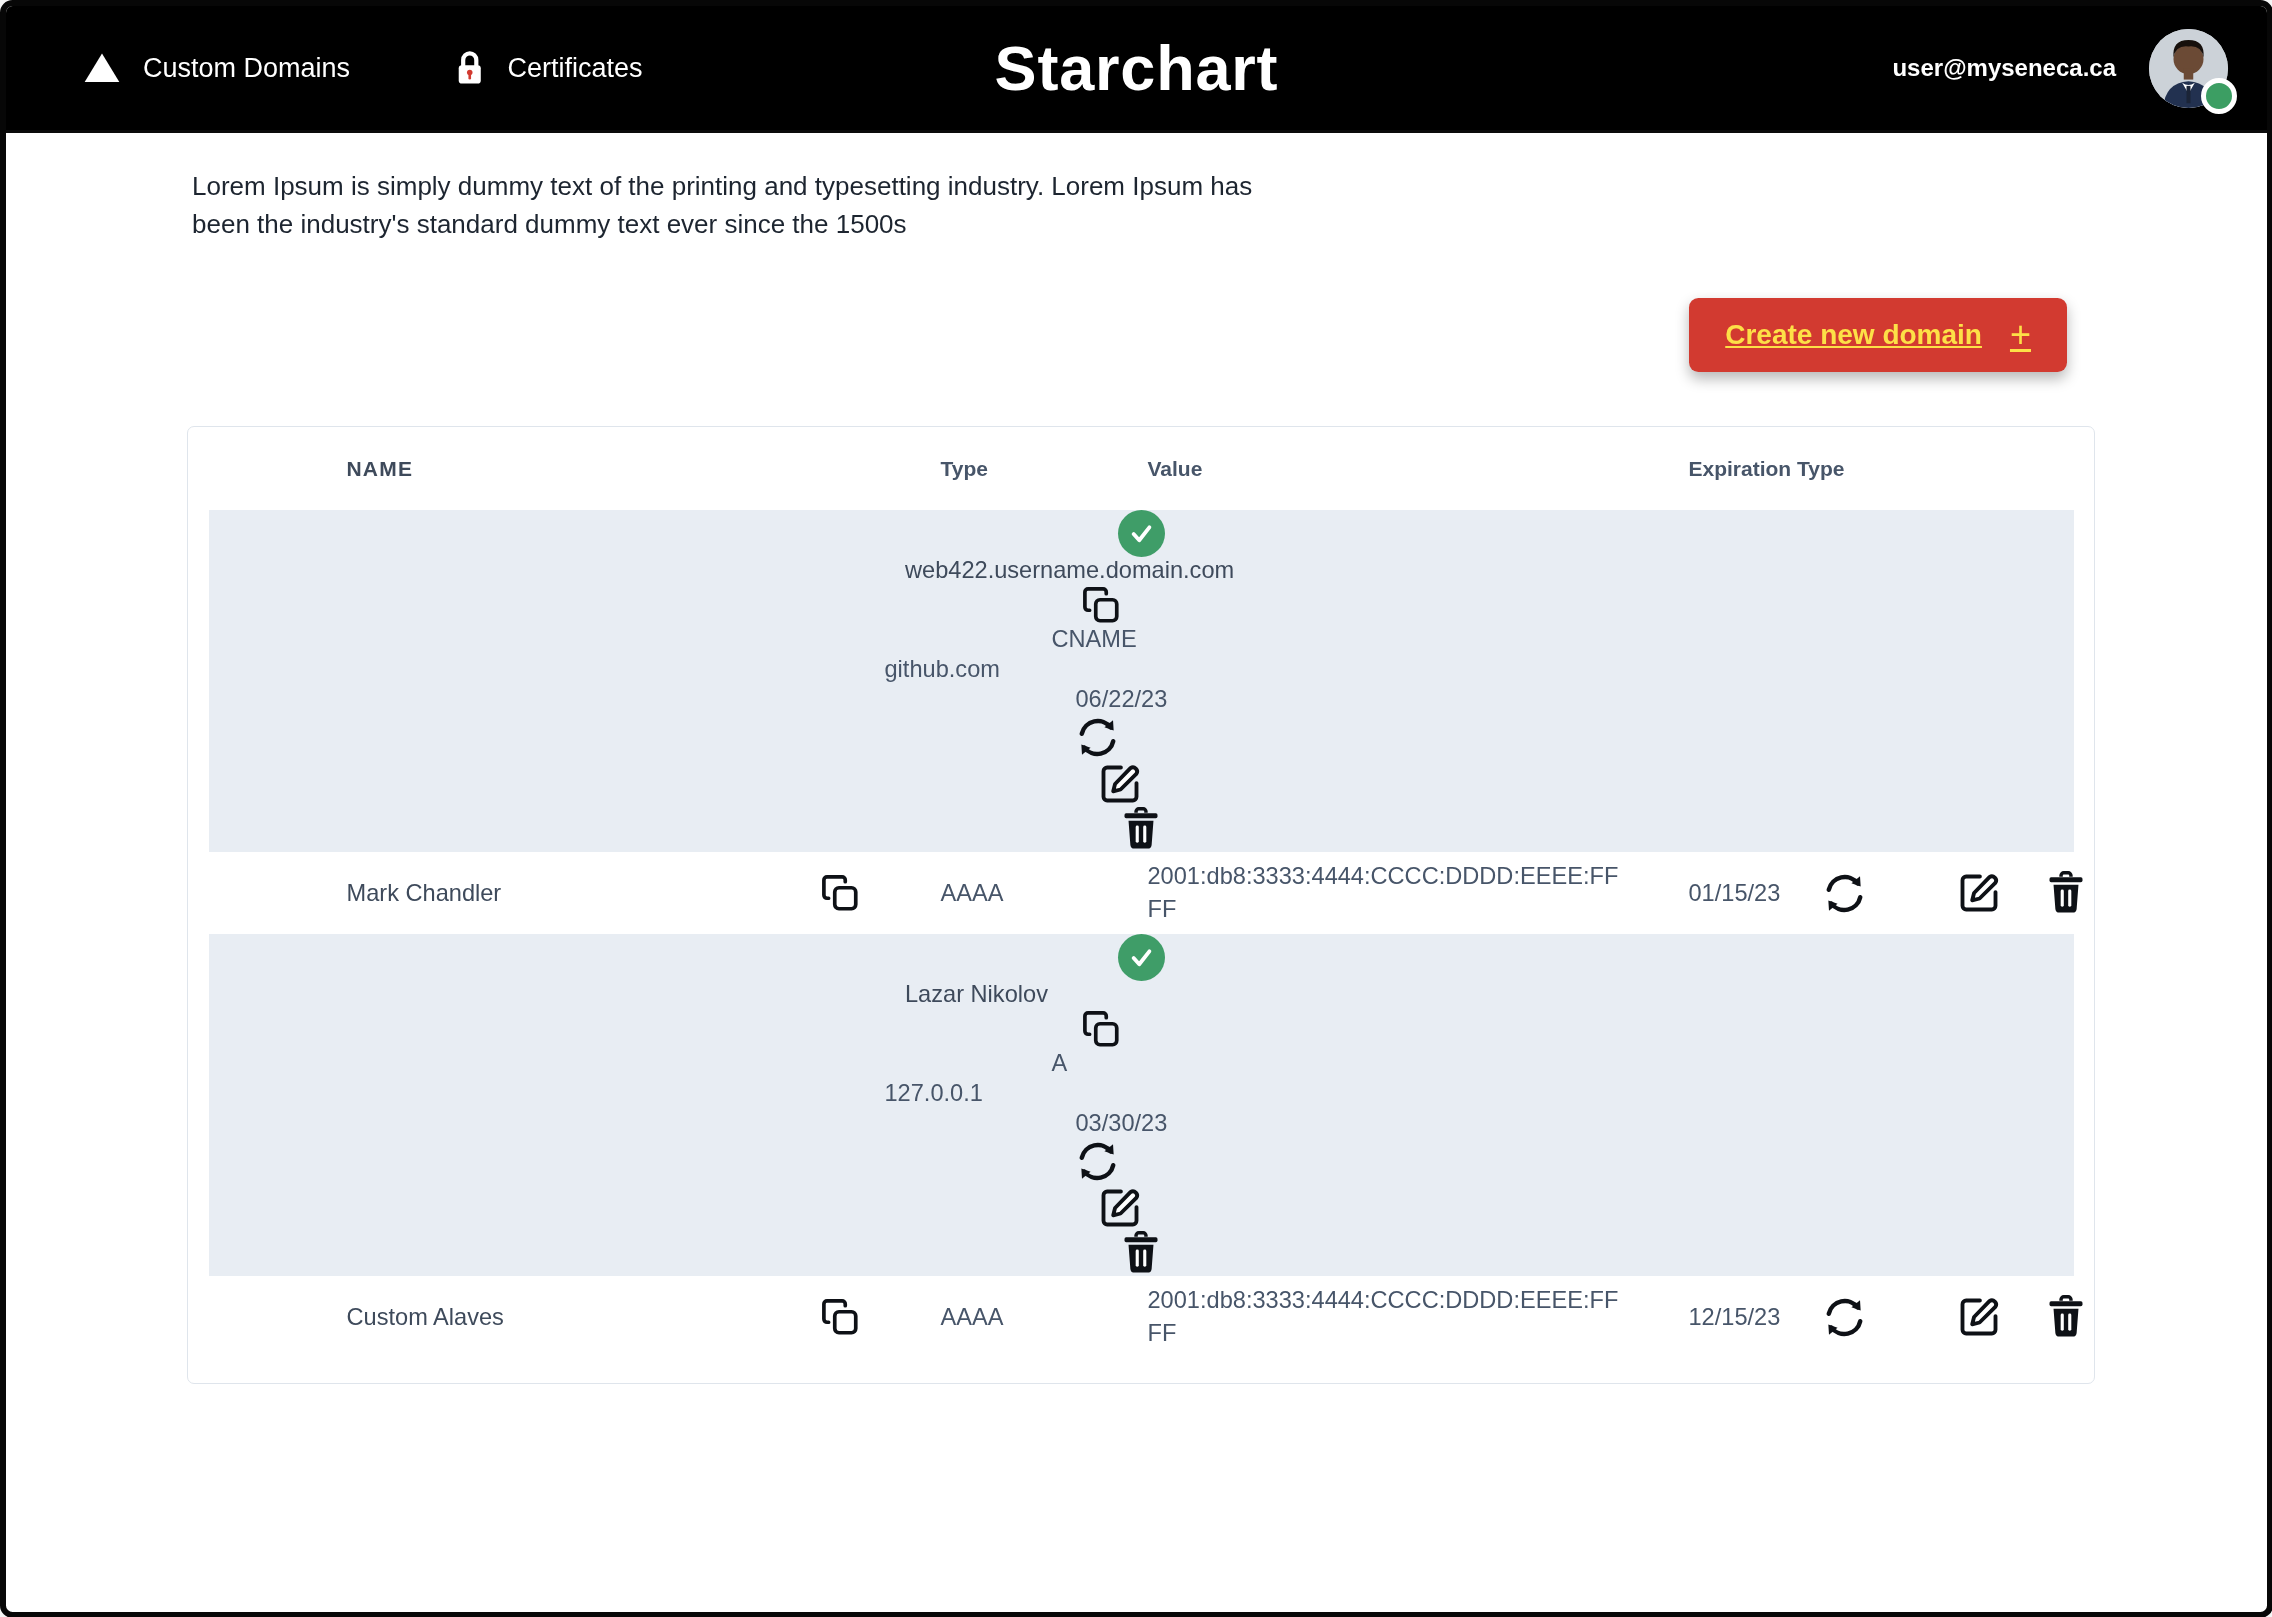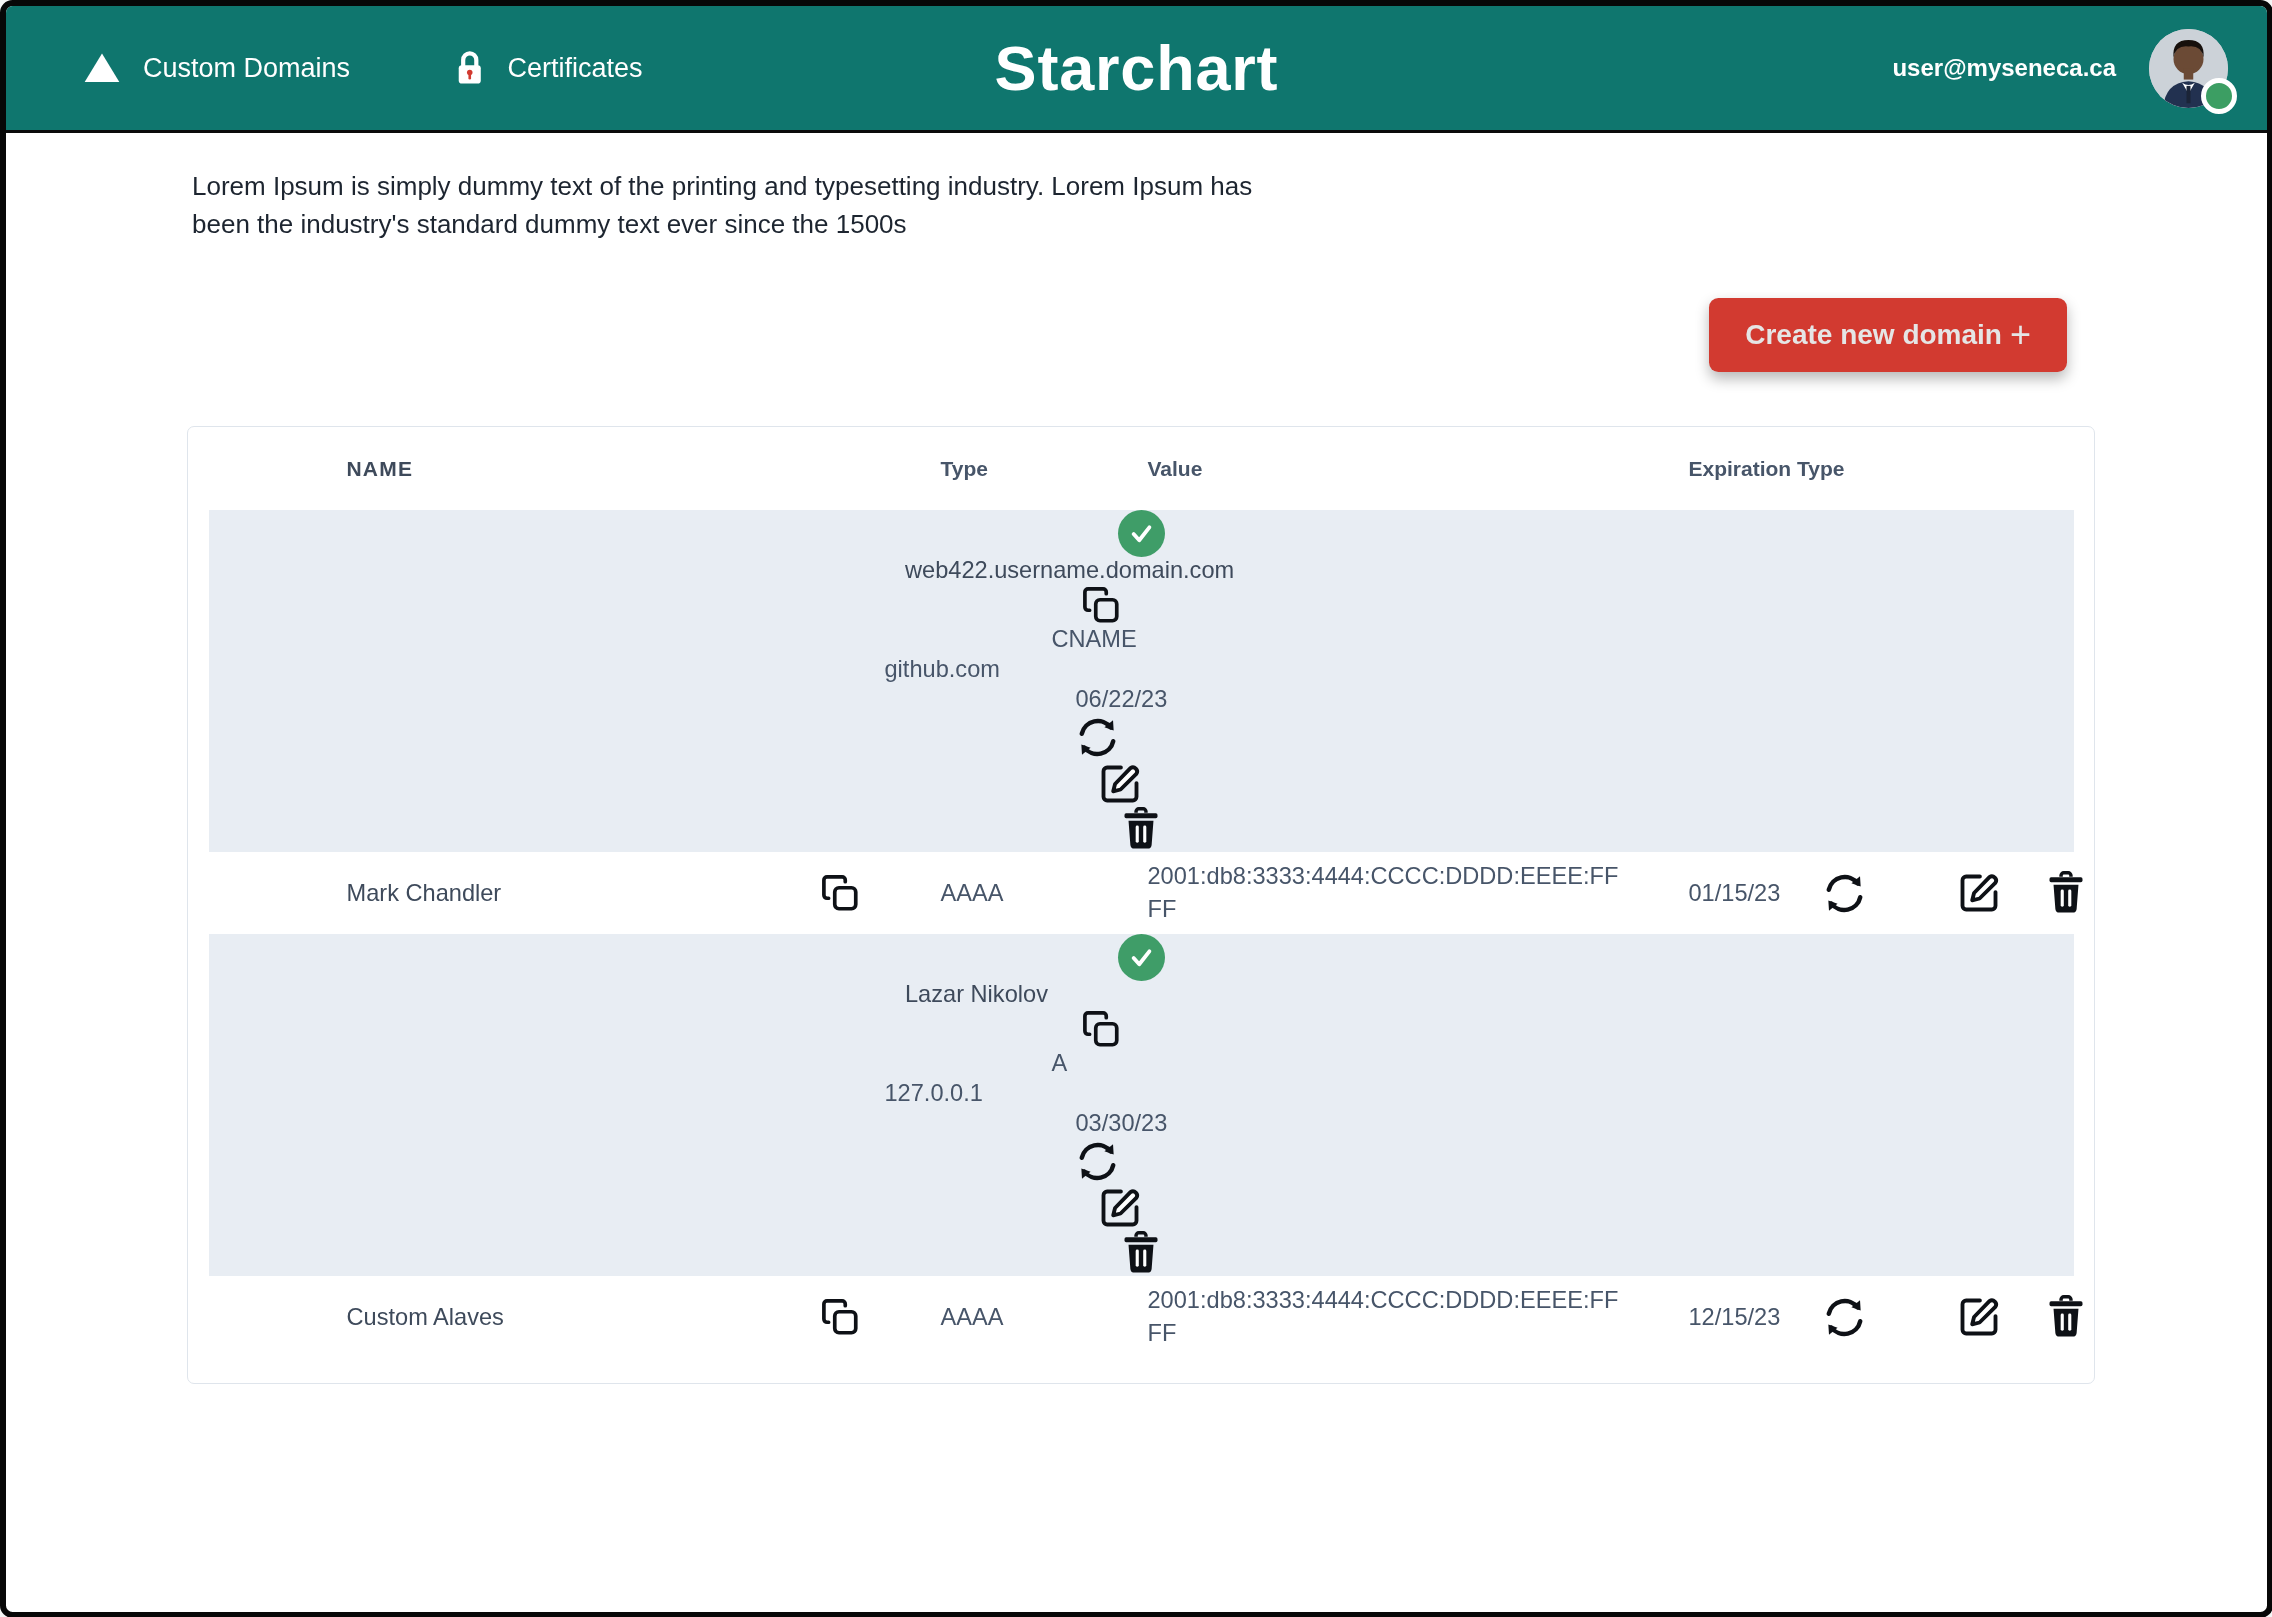--- a/index.html
+++ b/index.html
@@ -7,21 +7,21 @@
   body{font-family:"Liberation Sans", sans-serif;}
 
   .frame{
     width:2273px;height:1618px;
     border:6.3px solid #070707;border-radius:12.6px;
     overflow:hidden;background:#ffffff;position:relative;
   }
 
   
   .app-header{
-    height:127px;background:#0f766e;border-bottom:3.9px solid #0b0b0b;
+    height:127px;background:#000000;border-bottom:3.9px solid #0b0b0b;
     display:flex;align-items:center;position:relative;padding:0 39px 0 77px;
   }
   .nav{display:flex;align-items:center;gap:104px;}
   .nav-item{display:flex;align-items:center;gap:22px;color:#ffffff;
     font-size:27px;font-weight:500;cursor:pointer;}
   .nav-item svg{display:block;}
   .brand{
     position:absolute;left:50%;top:50%;transform:translate(-50%,-50%);
     color:#ffffff;font-size:63px;font-weight:800;letter-spacing:0.8px;margin:0;
   }
@@ -34,24 +34,24 @@
     position:absolute;right:-9.4px;bottom:-6.3px;width:36px;height:36px;
     background:#3c9e63;border:5.5px solid #ffffff;border-radius:50%;
   }
 
   
   .page-title{margin:110px 0 0 189px;font-size:49px;font-weight:700;color:#10151c;}
   .page-desc{margin:35px 0 0 186px;width:1070px;font-size:26px;line-height:1.45;
     color:#1d2530;}
   .button-row{display:flex;justify-content:flex-end;margin:55px 200px 0 0;}
   .create-btn{
-    display:flex;align-items:center;gap:8px;height:74px;padding:0 36px;
-    background:#d23a30;color:#e5e5e5;border:none;border-radius:9.4px;
+    display:flex;align-items:center;gap:28px;height:74px;padding:0 36px;
+    background:#d23a30;color:#fde047;border:none;border-radius:9.4px;
     font-family:"Liberation Sans",sans-serif;font-size:28px;font-weight:700;
-    box-shadow:0 6.3px 14px rgba(0,0,0,.28);cursor:pointer;
+    box-shadow:0 6.3px 14px rgba(0,0,0,.28);cursor:pointer;text-decoration:underline;
   }
   .create-btn .plus{font-weight:300;font-size:36px;line-height:1;}
 
   
   .card{
     margin:54px 0 0 181px;width:1908px;
     border:1.6px solid #dfe5ec;border-radius:7px;
     padding:0 20.5px 25px 20.5px;background:#ffffff;
   }
   .thead,.trow{display:flex;align-items:center;}

